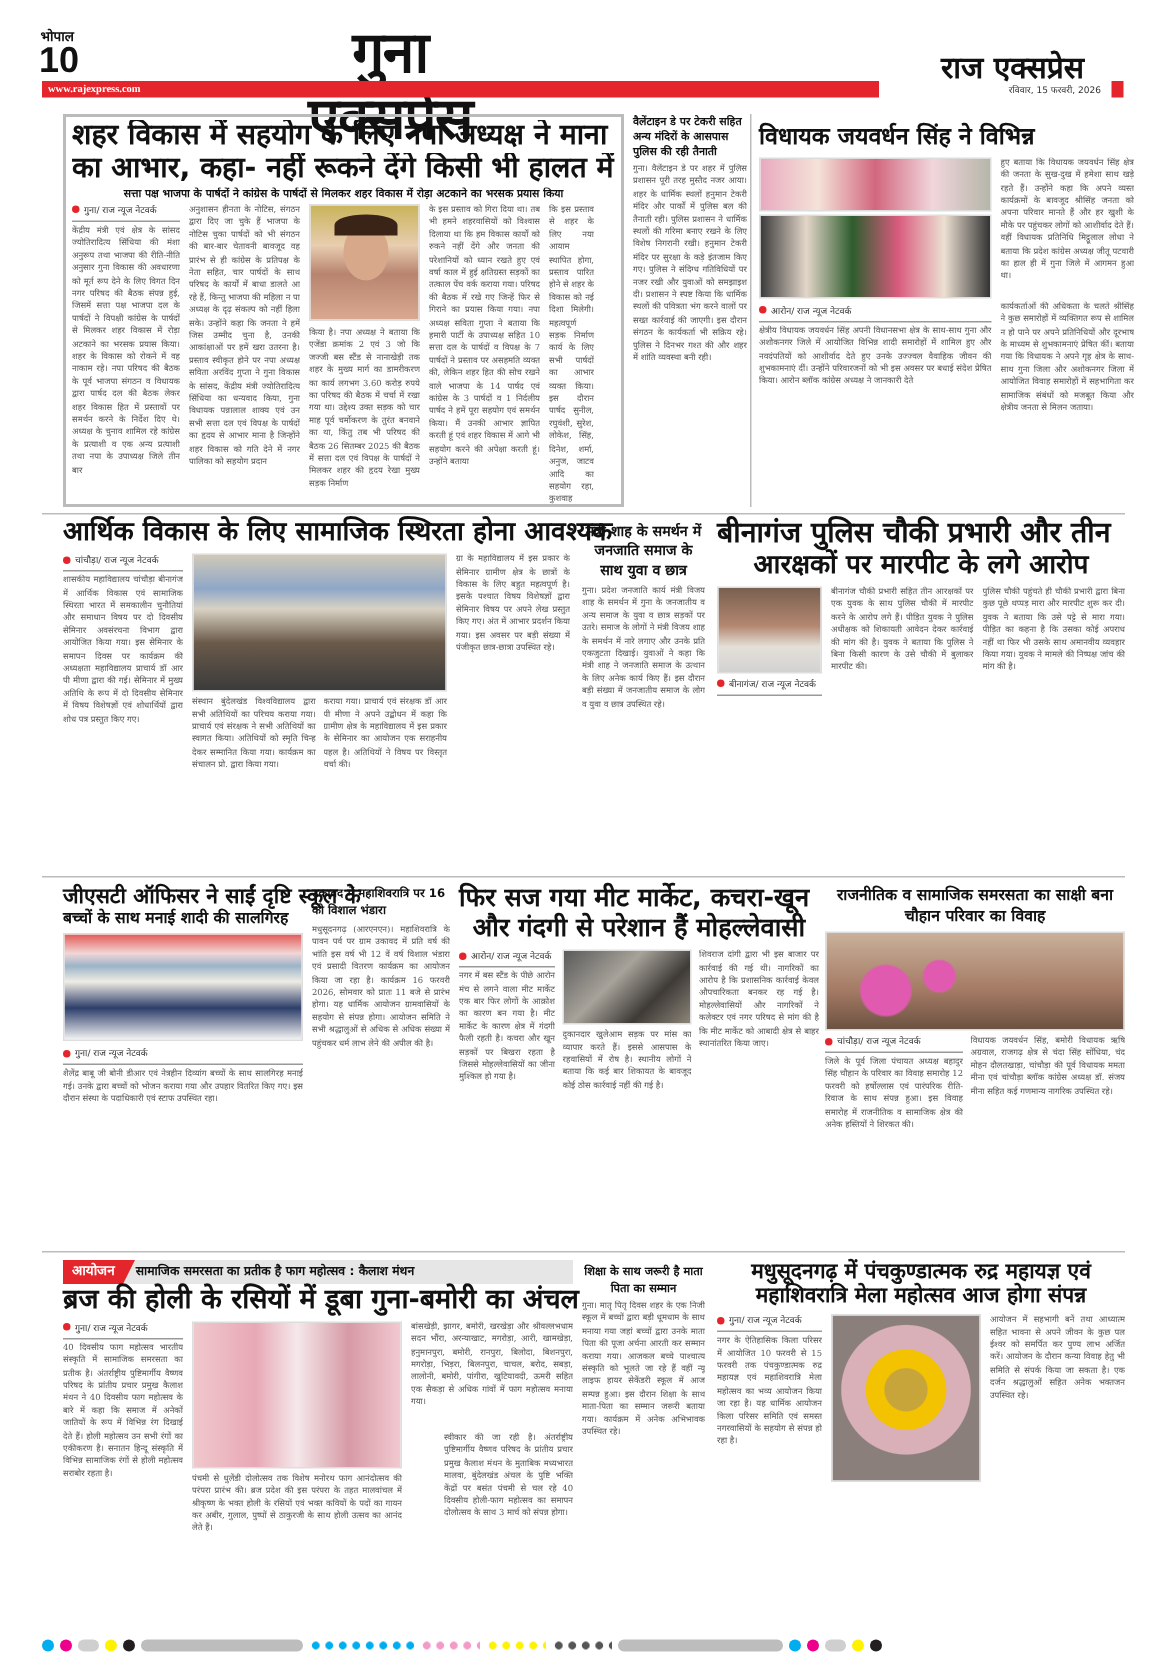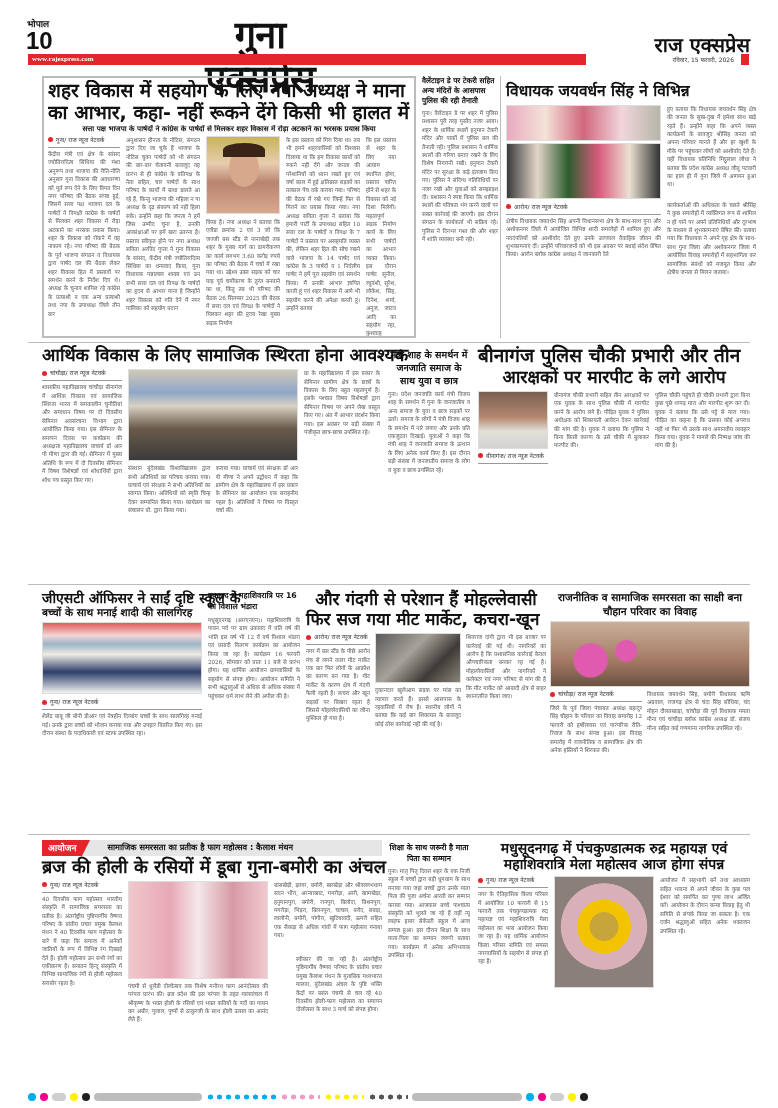--- a/index.html
+++ b/index.html
@@ -12,21 +12,21 @@
 .photo{overflow:hidden;border:1px solid #ddd}
 .rule{position:absolute;background:#bbb}
 </style>
 </head>
 <body>
 
 <div class="abs" style="left:0;top:0;width:724px;height:70px">
   <div class="abs" style="left:27px;top:17px;font-size:9px;font-weight:bold;color:#111">भोपाल</div>
   <div class="abs" style="left:26px;top:27px;font-size:24px;font-weight:bold;color:#111;font-family:'Liberation Sans',sans-serif">10</div>
   <div class="abs hl" style="left:200px;top:14px;width:120px;font-size:38px;text-align:center;letter-spacing:-1px">गुना एक्सप्रेस</div>
-  <div class="abs hl" style="left:600px;top:34px;width:150px;text-align:right;font-size:20px">राज एक्सप्रेस</div>
+  <div class="abs hl" style="left:600px;top:34px;width:150px;text-align:center;font-size:20px">राज एक्सप्रेस</div>
   <div class="abs" style="left:28px;top:54px;width:558px;height:11px;background:#e4262c">
     <span style="position:absolute;left:4px;top:1px;font-size:7px;color:#fff;font-family:'Liberation Serif',serif;font-weight:bold">www.rajexpress.com</span>
   </div>
   <div class="abs" style="left:600px;top:56px;width:134px;text-align:right;font-size:6px;color:#333">रविवार, 15 फरवरी, 2026</div>
   <div class="abs" style="left:741px;top:54px;width:8px;height:11px;background:#e4262c"></div>
 </div>
 
 <div class="abs" style="left:42px;top:76px;width:374px;height:262px;border:2px solid #bbb;padding:2px 4px">
   <div class="hl" style="font-size:19px;text-align:center;white-space:nowrap;overflow:hidden">शहर विकास में सहयोग के लिए नपा अध्यक्ष ने माना पार्षदों</div>
   <div class="hl" style="font-size:19px;text-align:center;white-space:nowrap;overflow:hidden">का आभार, कहा- नहीं रूकने देंगे किसी भी हालत में विकास</div>
@@ -133,22 +133,22 @@
     </div>
   <div class="body" style="height:110px;margin-top:2px">शैलेंद्र बाबू जी बोनी डीआर एवं नेत्रहीन दिव्यांग बच्चों के साथ सालगिरह मनाई गई। उनके द्वारा बच्चों को भोजन कराया गया और उपहार वितरित किए गए। इस दौरान संस्था के पदाधिकारी एवं स्टाफ उपस्थित रहा।</div>
 </div>
 
 <div class="abs" style="left:208px;top:590px;width:92px;height:240px">
   <div class="hl" style="font-size:7.8px;line-height:11px">उकावद में महाशिवरात्रि पर 16 को विशाल भंडारा</div>
   <div class="body" style="height:212px;margin-top:4px">मधुसूदनगढ़ (आरएनएन)। महाशिवरात्रि के पावन पर्व पर ग्राम उकावद में प्रति वर्ष की भांति इस वर्ष भी 12 वें वर्ष विशाल भंडारा एवं प्रसादी वितरण कार्यक्रम का आयोजन किया जा रहा है। कार्यक्रम 16 फरवरी 2026, सोमवार को प्रातः 11 बजे से प्रारंभ होगा। यह धार्मिक आयोजन ग्रामवासियों के सहयोग से संपन्न होगा। आयोजन समिति ने सभी श्रद्धालुओं से अधिक से अधिक संख्या में पहुंचकर धर्म लाभ लेने की अपील की है।</div>
 </div>
 
 <div class="abs" style="left:306px;top:590px;width:240px;height:240px">
+  <div class="hl" style="font-size:17px;white-space:nowrap">फिर सज गया मीट मार्केट, कचरा-खून</div>
   <div class="hl" style="font-size:17px;white-space:nowrap;text-align:center">और गंदगी से परेशान हैं मोहल्लेवासी</div>
-  <div class="hl" style="font-size:17px;white-space:nowrap">फिर सज गया मीट मार्केट, कचरा-खून</div>
   <div style="display:flex;gap:5px;margin-top:4px">
     <div style="width:64px">
       <div class="byline">
           <span class="dot"></span>
           <span>आरोन/ राज न्यूज नेटवर्क</span>
         </div>
       <div class="body" style="height:175px;margin-top:2px">नगर में बस स्टैंड के पीछे आरोन मंच से लगने वाला मीट मार्केट एक बार फिर लोगों के आक्रोश का कारण बन गया है। मीट मार्केट के कारण क्षेत्र में गंदगी फैली रहती है। कचरा और खून सड़कों पर बिखरा रहता है जिससे मोहल्लेवासियों का जीना मुश्किल हो गया है।</div>
     </div>
     <div style="width:86px">
       <div class="photo" style="height:50px;background:linear-gradient(135deg,#5a5a5a,#a7a39a 40%,#3e3a36 70%,#8b8579)"></div>
@@ -172,21 +172,21 @@
     <div class="body" style="flex:1;height:130px">विधायक जयवर्धन सिंह, बमोरी विधायक ऋषि अग्रवाल, राजगढ़ क्षेत्र से चंदा सिंह सोंधिया, चंद मोहन दौलतखाड़ा, चांचौड़ा की पूर्व विधायक ममता मीना एवं चांचौड़ा ब्लॉक कांग्रेस अध्यक्ष डॉ. संजय मीना सहित कई गणमान्य नागरिक उपस्थित रहे।</div>
   </div>
 </div>
 
 <div class="rule" style="left:28px;top:834px;width:722px;height:1px"></div>
 
 <div class="abs" style="left:42px;top:840px;width:340px;height:228px">
   <div style="display:flex;align-items:center;background:#e6e6e6;height:16px">
     <span style="background:#e4262c;color:#fff;font-weight:bold;font-size:9px;padding:2px 6px;height:16px;line-height:12px">आयोजन</span>
     <span style="width:0;height:0;border-top:16px solid #e4262c;border-right:8px solid transparent"></span>
-    <span class="hl" style="font-size:8.2px;margin-left:17px;white-space:nowrap">सामाजिक समरसता का प्रतीक है फाग महोत्सव : कैलाश मंथन</span>
+    <span class="hl" style="font-size:8.2px;margin-left:0;white-space:nowrap">सामाजिक समरसता का प्रतीक है फाग महोत्सव : कैलाश मंथन</span>
   </div>
   <div class="hl" style="font-size:18px;white-space:nowrap;margin-top:1px">ब्रज की होली के रसियों में डूबा गुना-बमोरी का अंचल</div>
   <div style="display:flex;gap:6px;margin-top:3px">
     <div style="width:80px">
       <div class="byline">
           <span class="dot"></span>
           <span>गुना/ राज न्यूज नेटवर्क</span>
         </div>
       <div class="body" style="height:165px;margin-top:2px">40 दिवसीय फाग महोत्सव भारतीय संस्कृति में सामाजिक समरसता का प्रतीक है। अंतर्राष्ट्रीय पुष्टिमार्गीय वैष्णव परिषद के प्रांतीय प्रचार प्रमुख कैलाश मंथन ने 40 दिवसीय फाग महोत्सव के बारे में कहा कि समाज में अनेकों जातियों के रूप में विभिन्न रंग दिखाई देते हैं। होली महोत्सव उन सभी रंगों का एकीकरण है। सनातन हिन्दू संस्कृति में विभिन्न सामाजिक रंगों से होली महोत्सव सराबोर रहता है।</div>
     </div>

